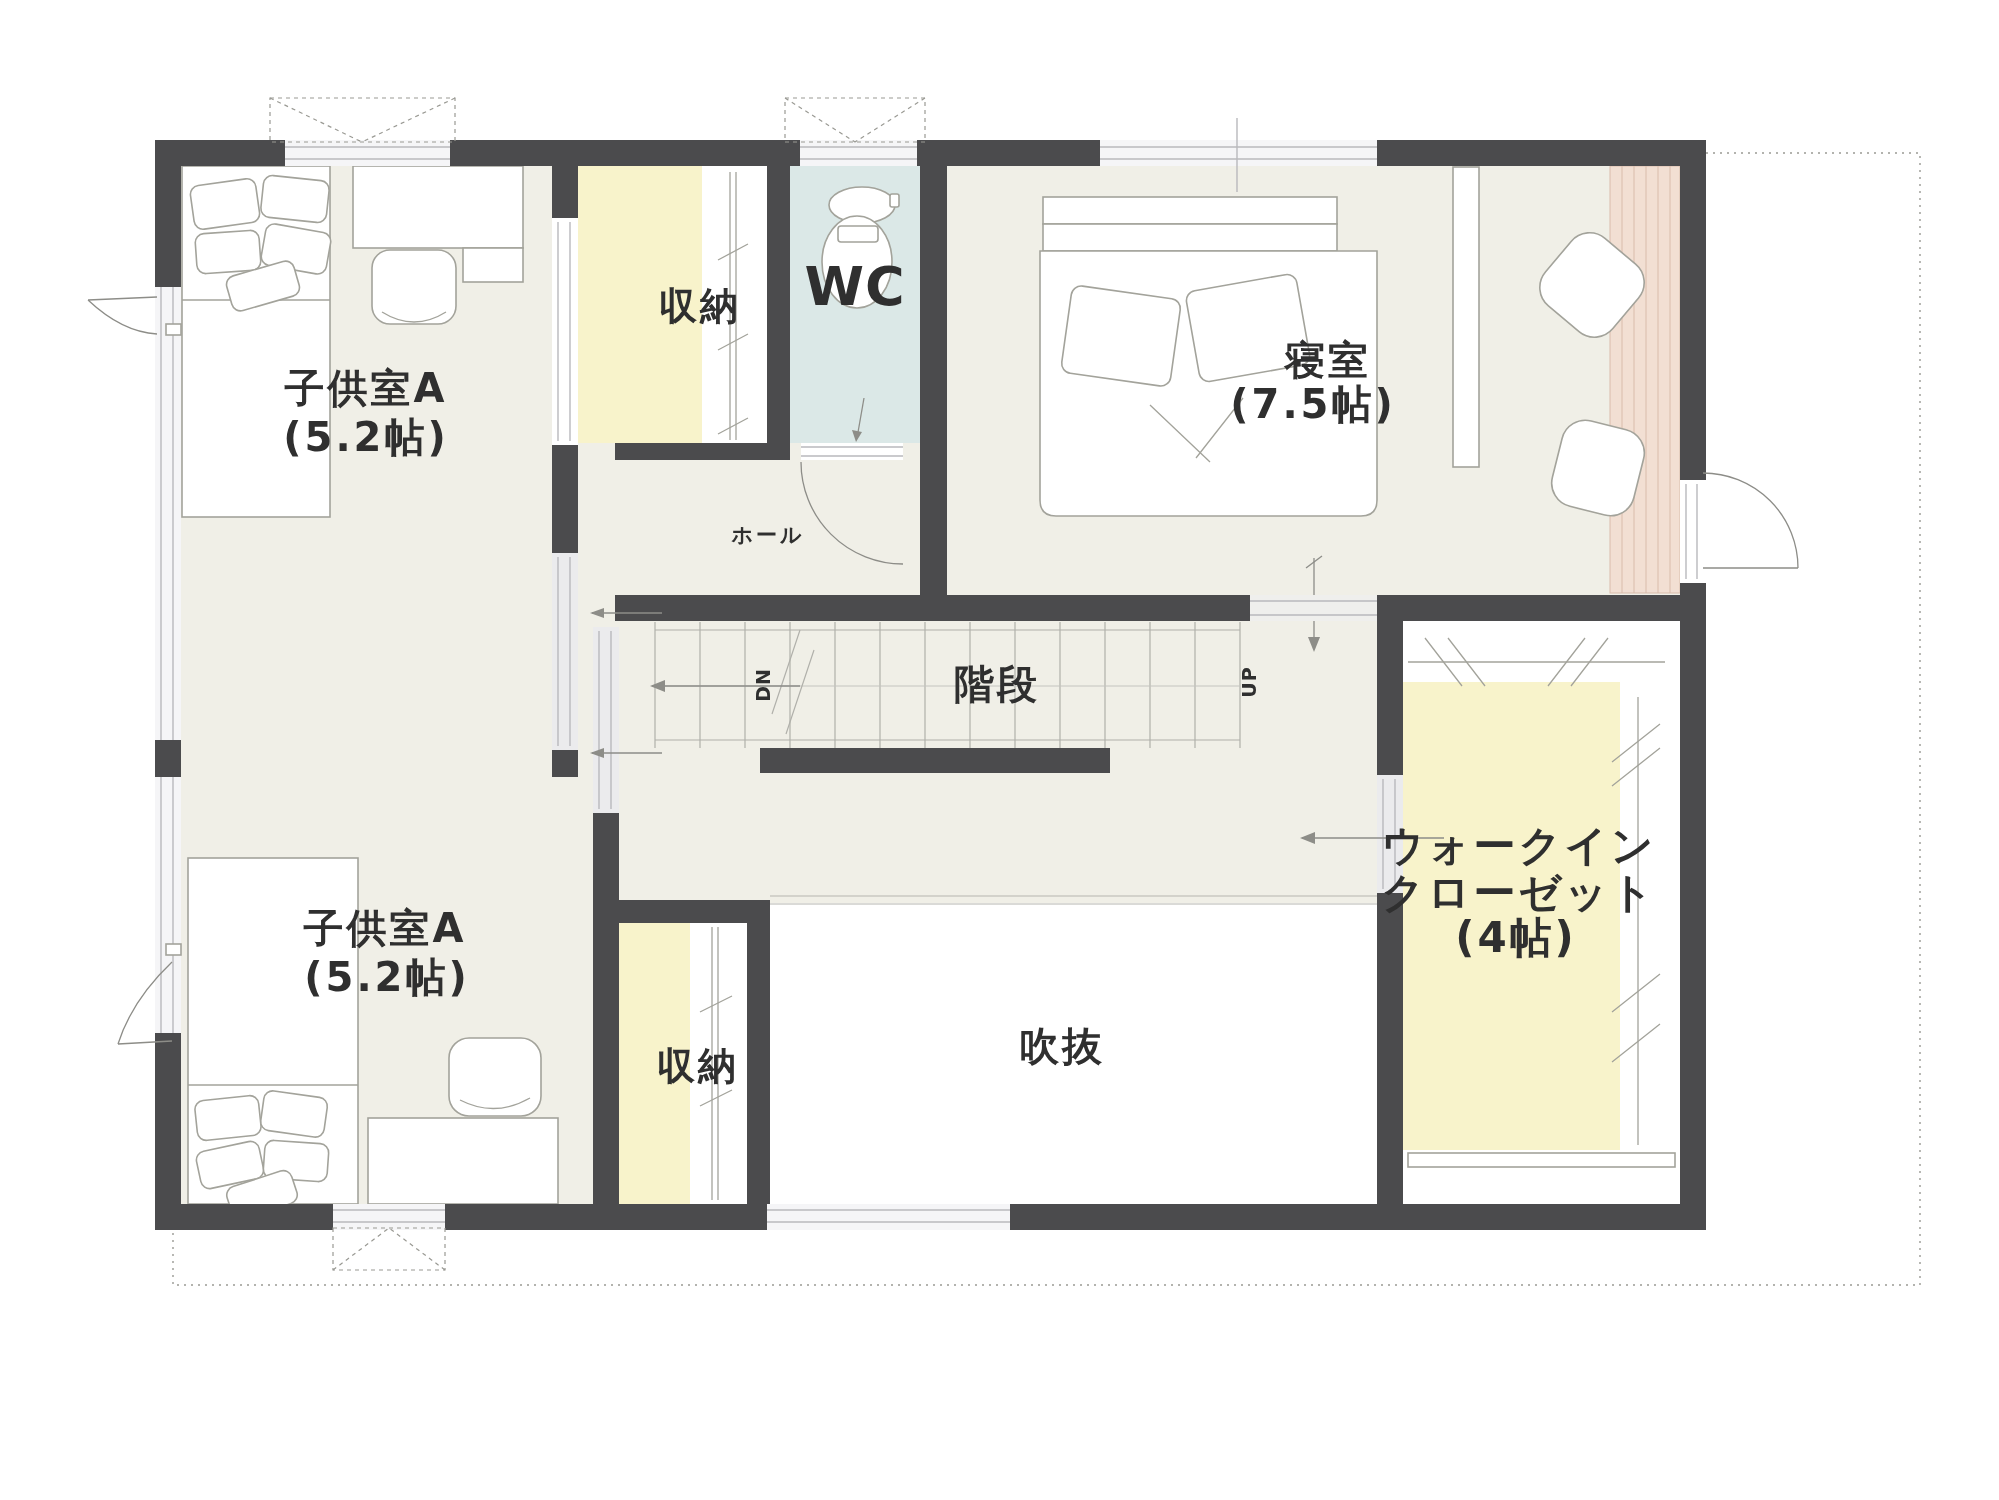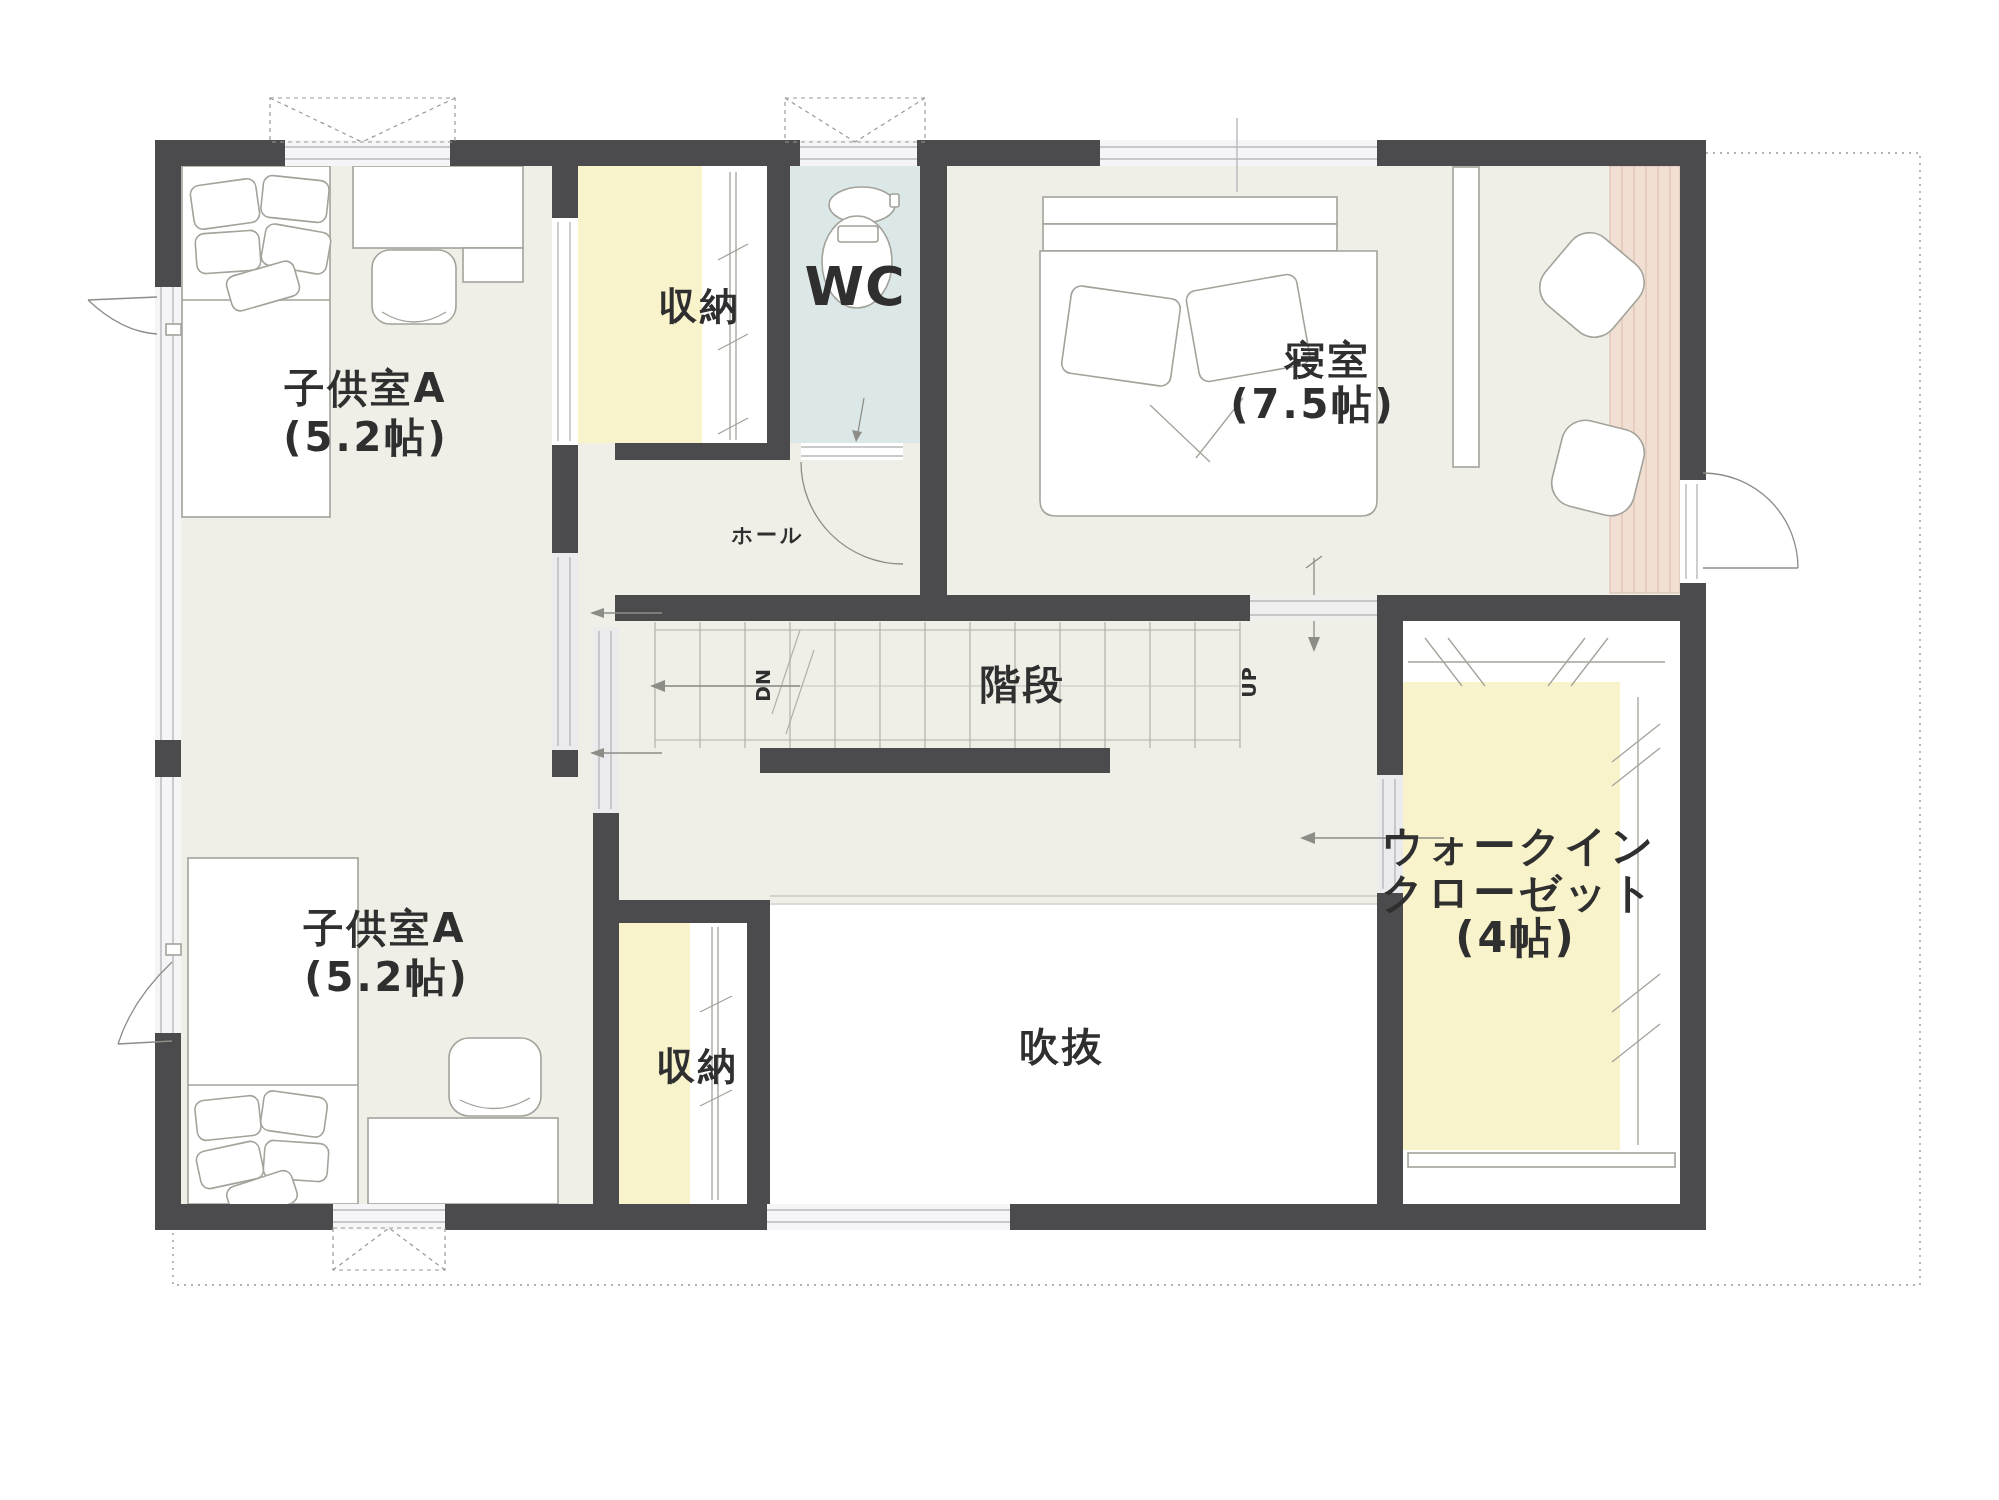--- a/index.html
+++ b/index.html
@@ -261,21 +261,21 @@
   </svg>
 
   <div>
     <div class="plan-label fs40" style="left:366px;top:388px">子供室A</div>
     <div class="plan-label fs40" style="left:366px;top:437px">(5.2帖)</div>
     <div class="plan-label fs38" style="left:700px;top:306px">収納</div>
     <div class="plan-label fs42" style="left:855px;top:287px">WC</div>
     <div class="plan-label fs40" style="left:1328px;top:360px">寝室</div>
     <div class="plan-label fs40" style="left:1313px;top:404px">(7.5帖)</div>
     <div class="plan-label fs32" style="left:768px;top:535px">ホール</div>
-    <div class="plan-label fs40" style="left:1023px;top:684px">階段</div>
+    <div class="plan-label fs40" style="left:997px;top:684px">階段</div>
     <div class="plan-label fs19 rot90" style="left:763px;top:685px">DN</div>
     <div class="plan-label fs19 rot90" style="left:1249px;top:682px">UP</div>
     <div class="plan-label fs40" style="left:385px;top:928px">子供室A</div>
     <div class="plan-label fs40" style="left:387px;top:977px">(5.2帖)</div>
     <div class="plan-label fs38" style="left:698px;top:1066px">収納</div>
     <div class="plan-label fs40" style="left:1062px;top:1046px">吹抜</div>
     <div class="plan-label fs34" style="left:1519px;top:846px">ウォークイン</div>
     <div class="plan-label fs34" style="left:1519px;top:893px">クローゼット</div>
     <div class="plan-label fs34" style="left:1516px;top:938px">(4帖)</div>
   </div>

